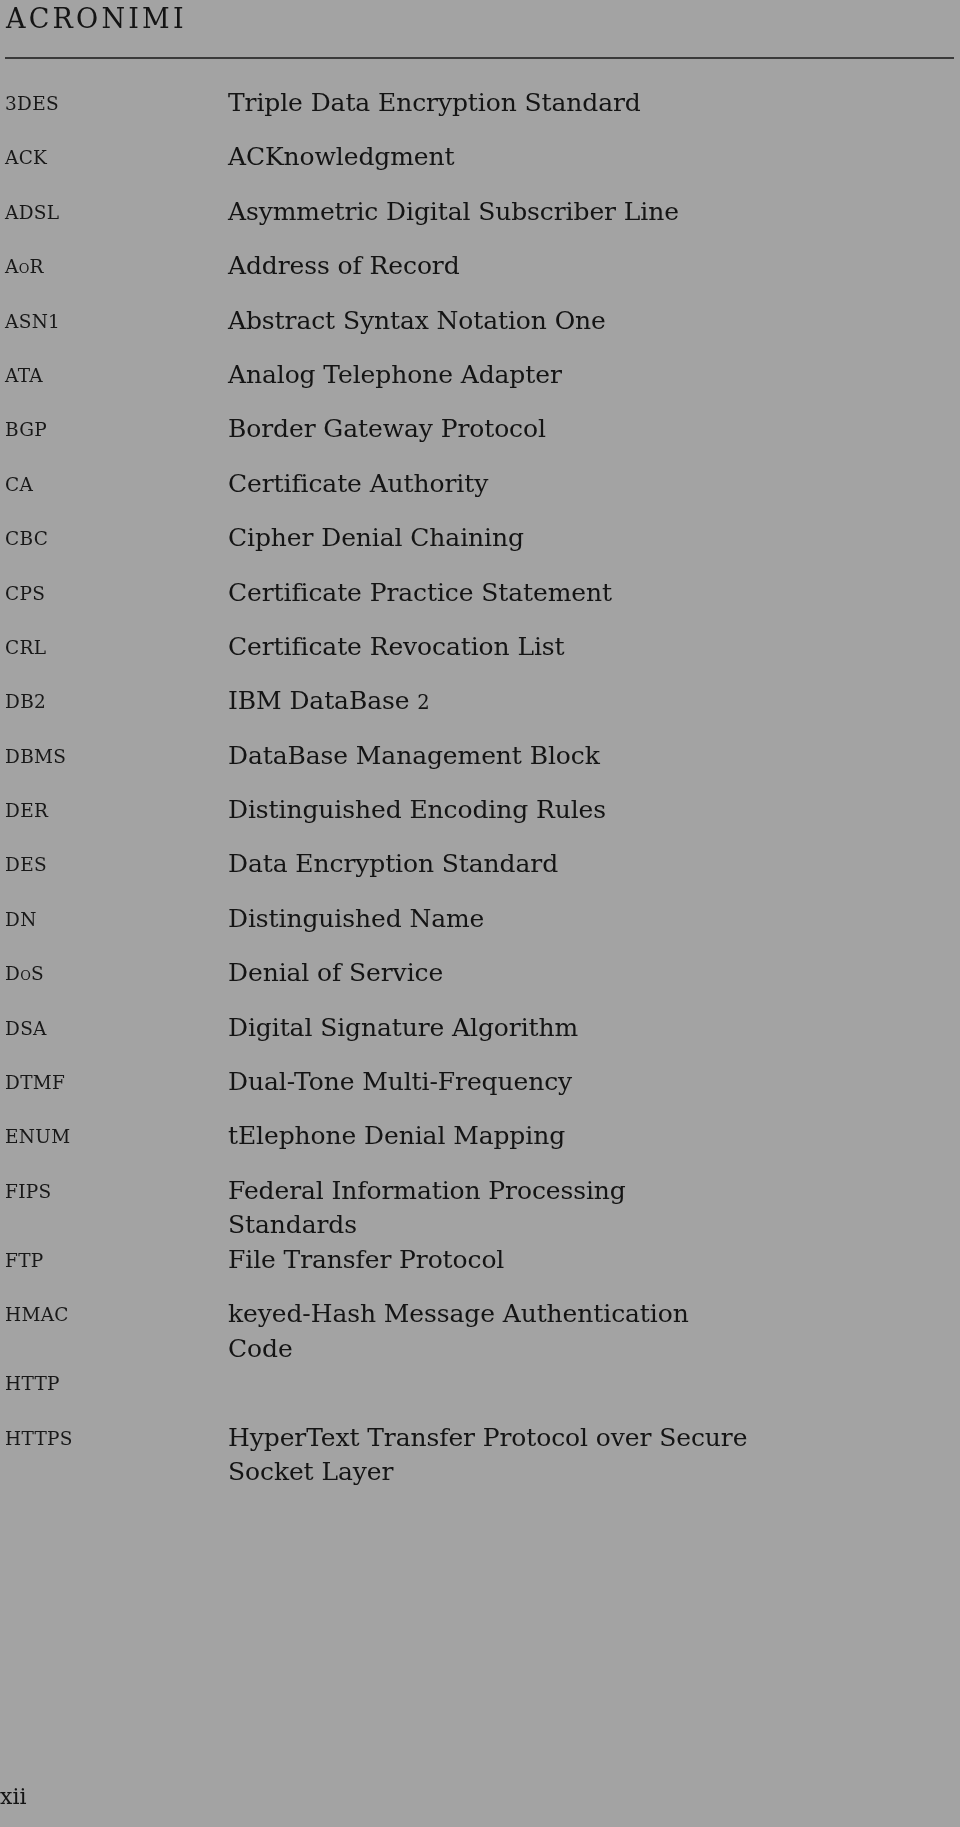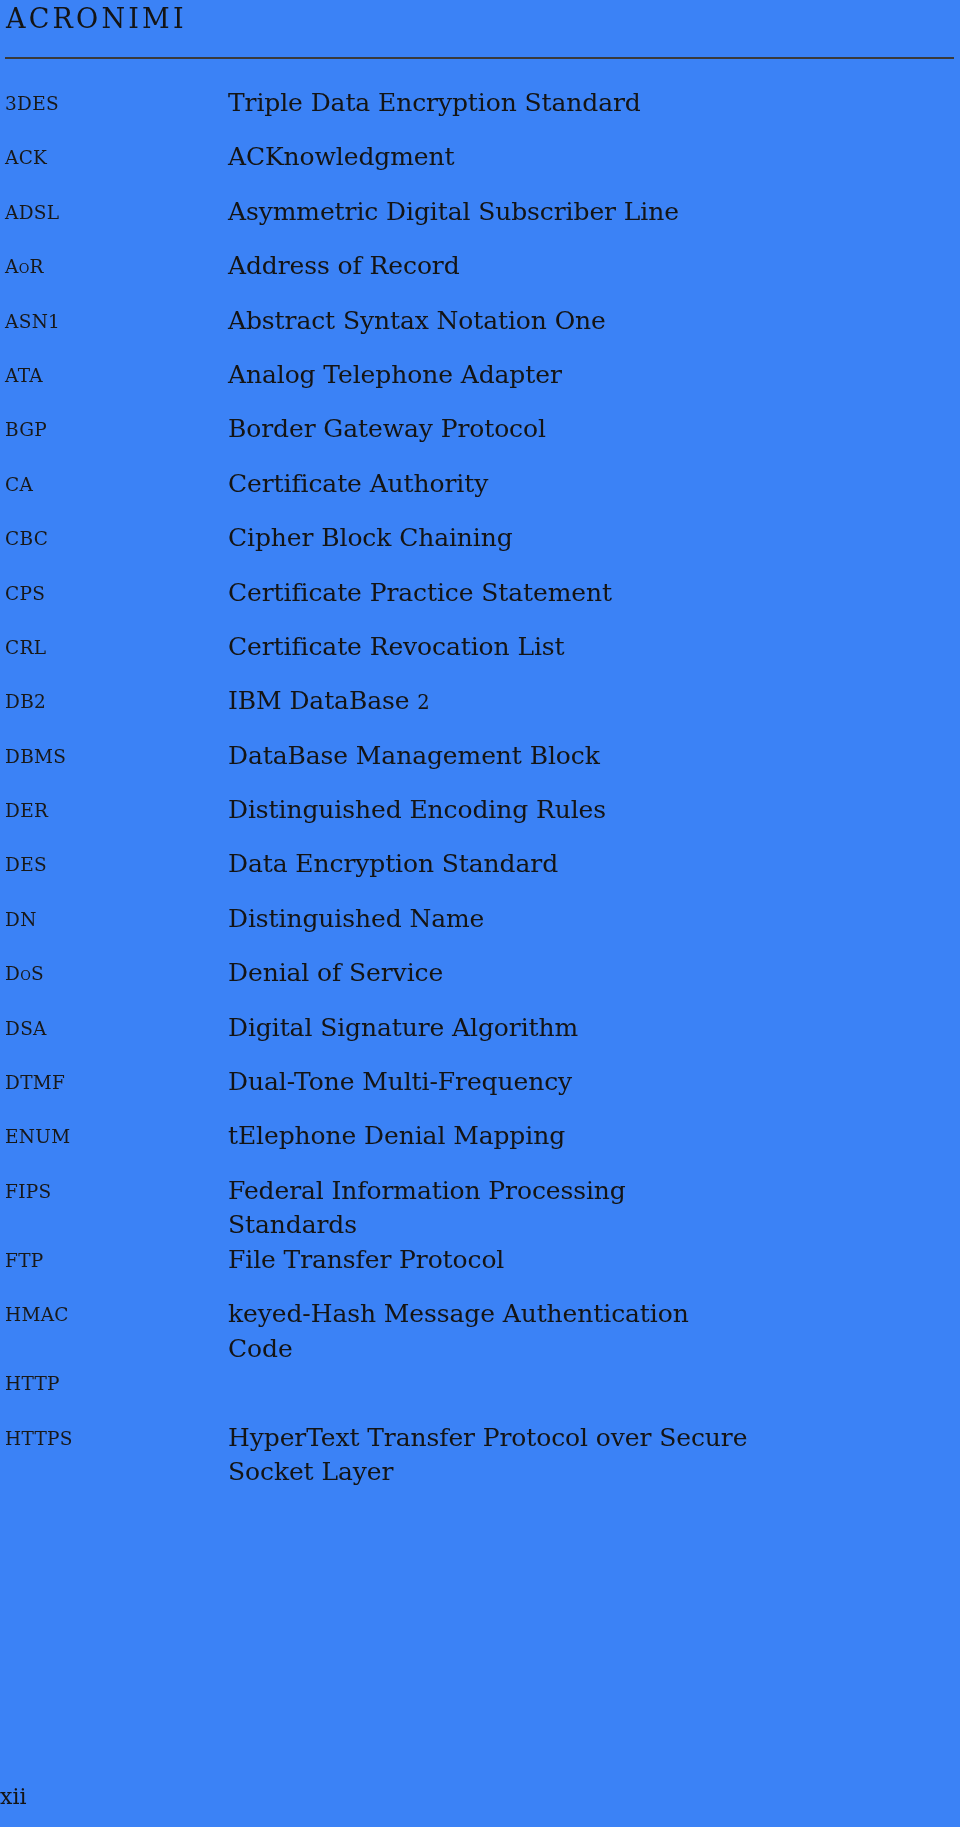--- a/index.html
+++ b/index.html
@@ -5,21 +5,21 @@
   html, body {
     margin: 0;
     padding: 0;
     background: #ffffff;
   }
 
   .page {
     position: relative;
     width: 960px;
     height: 1827px;
-    background: #3b82f6;
+    background: #a3a3a3;
     color: #1a1a1a;
     font-family: "DejaVu Serif", "Liberation Serif", serif;
     overflow: hidden;
     box-sizing: border-box;
   }
 
   
   .heading-block {
     position: absolute;
     left: 0;
@@ -147,21 +147,21 @@
       <div class="acronym-row">
         <div class="acronym-term">BGP</div>
         <div class="acronym-def">Border Gateway Protocol</div>
       </div>
       <div class="acronym-row">
         <div class="acronym-term">CA</div>
         <div class="acronym-def">Certificate Authority</div>
       </div>
       <div class="acronym-row">
         <div class="acronym-term">CBC</div>
-        <div class="acronym-def">Cipher Block Chaining</div>
+        <div class="acronym-def">Cipher Denial Chaining</div>
       </div>
       <div class="acronym-row">
         <div class="acronym-term">CPS</div>
         <div class="acronym-def">Certificate Practice Statement</div>
       </div>
       <div class="acronym-row">
         <div class="acronym-term">CRL</div>
         <div class="acronym-def">Certificate Revocation List</div>
       </div>
       <div class="acronym-row">

